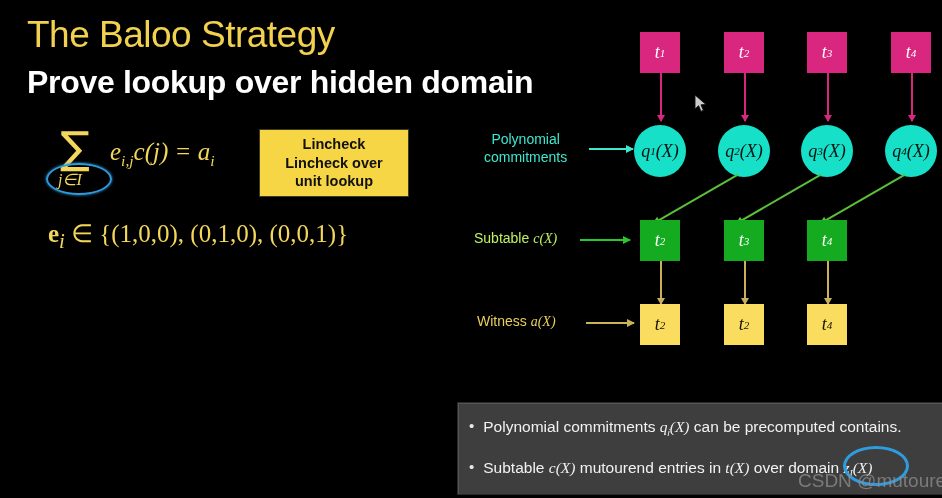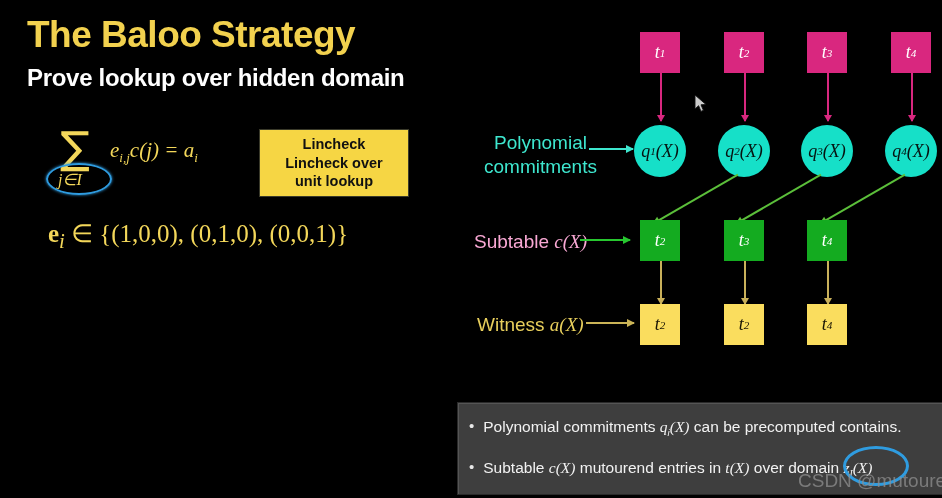--- a/index.html
+++ b/index.html
@@ -6,45 +6,45 @@
   body{
     width:942px;height:498px;position:relative;overflow:hidden;
     font-family:"Liberation Sans", sans-serif;
     background:#000;
   }
   .slide{position:absolute;inset:0;background:#000;}
 
   
   #page-title{
     position:absolute;left:27px;top:14px;
-    font-size:37px;font-weight:bold;color:#f2d14e;
+    font-size:37px;font-weight:normal;color:#f2d14e;
     letter-spacing:-0.5px;white-space:nowrap;
   }
   #page-subtitle{
     position:absolute;left:27px;top:64px;
-    font-size:24px;font-weight:bold;color:#ffffff;
+    font-size:32px;font-weight:bold;color:#ffffff;
     letter-spacing:-0.3px;white-space:nowrap;
   }
 
   
   .formula{
     position:absolute;color:#f3d75a;
     font-family:"Liberation Serif", serif;
   }
   #formula-sum-wrap{left:60px;top:130px;width:240px;height:70px;}
   .sigma{
     position:absolute;left:0;top:-4px;font-size:44px;line-height:1;
     font-family:"DejaVu Sans", sans-serif;color:#f3d75a;font-weight:400;
   }
   .sum-sub{
     position:absolute;left:-2px;top:40px;font-size:16px;font-style:italic;
     color:#f3d75a;font-family:"Liberation Serif", serif;
   }
   .sum-body{
-    position:absolute;left:50px;top:8px;font-size:21px;font-style:italic;
+    position:absolute;left:50px;top:8px;font-size:25px;font-style:italic;
     color:#f3d75a;white-space:nowrap;
   }
   .sum-body sub{font-size:.62em;font-style:italic;}
   #ellipse-jei{
     position:absolute;left:-14px;top:33px;width:62px;height:28px;
     border:2.5px solid #2f9ce0;border-radius:50%;
     box-shadow:0 0 3px #2f9ce0;
   }
   #formula-ei{
     left:48px;top:219px;font-size:25px;color:#f3d75a;white-space:nowrap;
@@ -88,23 +88,23 @@
   .arrow-gold .head{border-top:7px solid #c9b05a;}
 
   .diag-arrow{position:absolute;height:1.6px;background:#5bbf3a;transform-origin:0 50%;}
   .diag-arrow .dhead{
     position:absolute;right:-2px;top:-3.2px;width:0;height:0;
     border-top:4px solid transparent;border-bottom:4px solid transparent;
     border-left:8px solid #5bbf3a;
   }
 
   
-  .row-label{position:absolute;font-size:19px;white-space:nowrap;line-height:1.25;}
+  .row-label{position:absolute;font-size:14px;white-space:nowrap;line-height:1.25;}
   #label-poly{left:484px;top:131px;color:#3ee7cf;text-align:center;}
-  #label-subtable{left:474px;top:230px;color:#f9a8d4;}
+  #label-subtable{left:474px;top:230px;color:#bef264;}
   #label-witness{left:477px;top:313px;color:#e8cf5c;}
   .row-label .mono-it{font-family:"Liberation Serif", serif;font-style:italic;}
 
   .lbl-arrow{position:absolute;height:1.6px;}
   .lbl-arrow .lhead{
     position:absolute;right:-1px;top:-3.2px;width:0;height:0;
     border-top:4px solid transparent;border-bottom:4px solid transparent;
     border-left:8px solid currentColor;
   }
   #arrow-poly{left:589px;top:148px;width:44px;background:#3ee7cf;color:#3ee7cf;}

